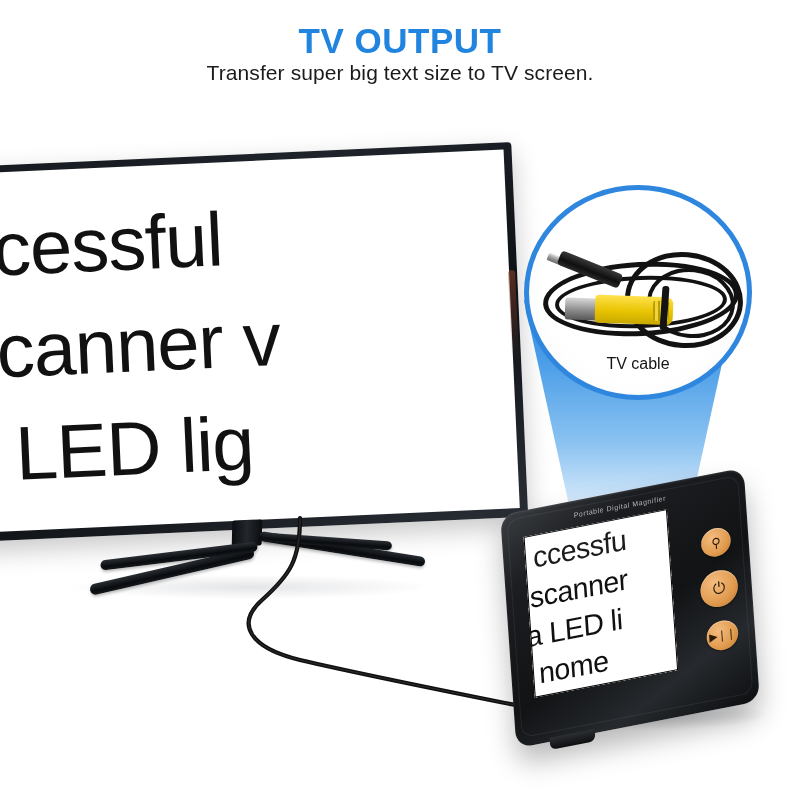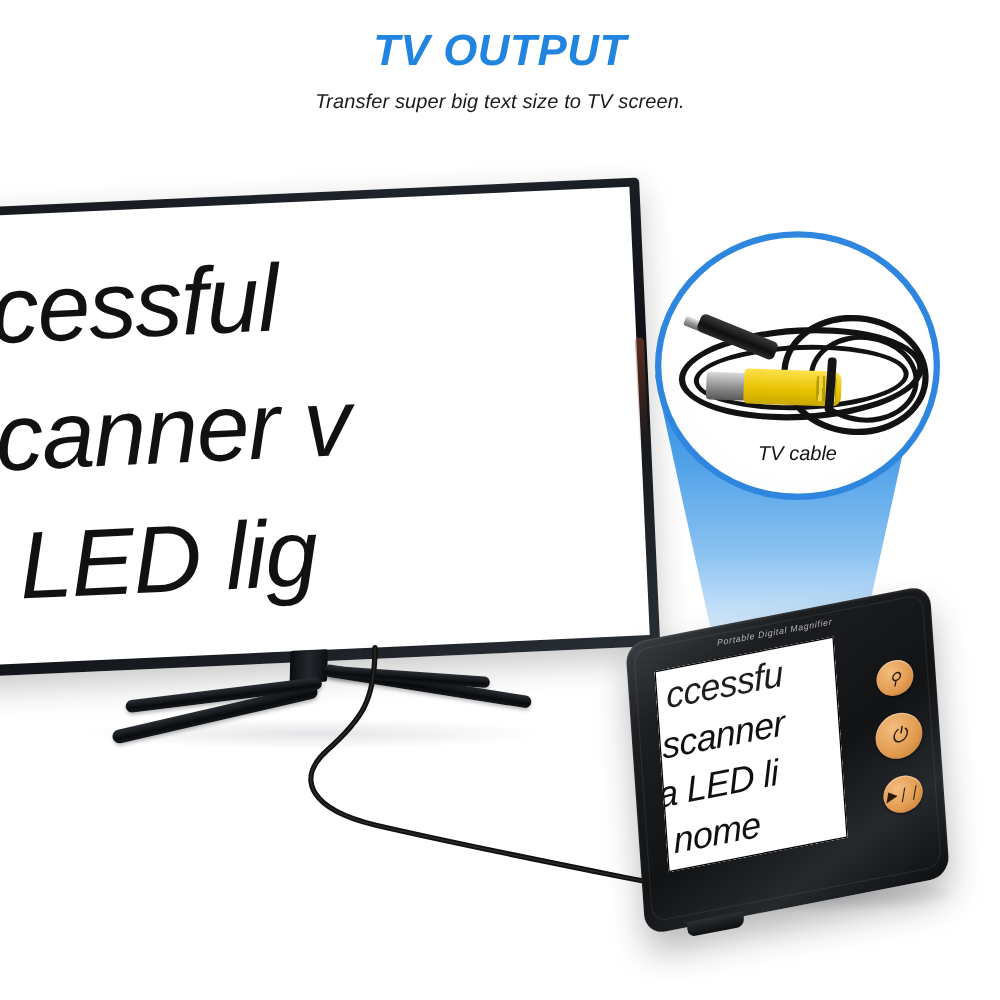--- a/index.html
+++ b/index.html
@@ -12,42 +12,40 @@
     font-family: "Liberation Sans", sans-serif;
     overflow: hidden;
   }
 
   .canvas {
     position: relative;
     width: 800px;
     height: 800px;
     background: #ffffff;
     overflow: hidden;
-    font-style: italic;
   }
 
   
   .header {
     position: absolute;
     top: 0; left: 0;
     width: 800px;
     text-align: center;
     padding-top: 22px;
   }
   .title {
     font-size: 35px;
     font-weight: bold;
     color: #2185e0;
     letter-spacing: 0.5px;
     line-height: 1.1;
   }
   .subtitle {
-    font-size: 16px;
+    font-size: 21px;
     color: #1b1b1b;
-    margin-top: 12px;
     letter-spacing: 0.1px;
   }
 
   
   .tv-wrap {
     position: absolute;
     left: -60px;
     top: 155px;
     width: 580px;
     height: 375px;

